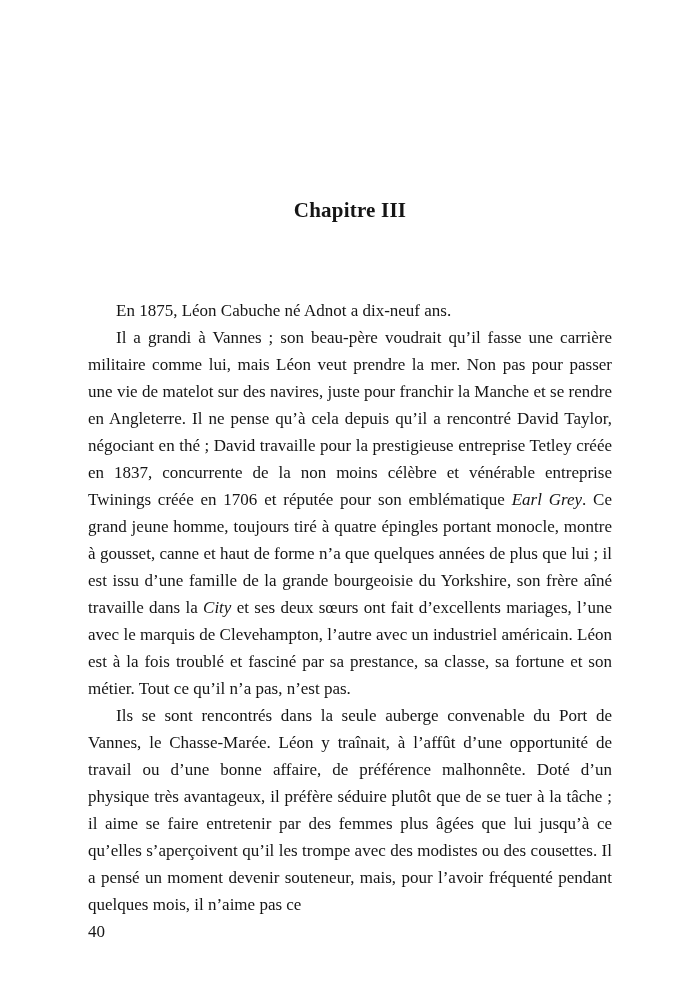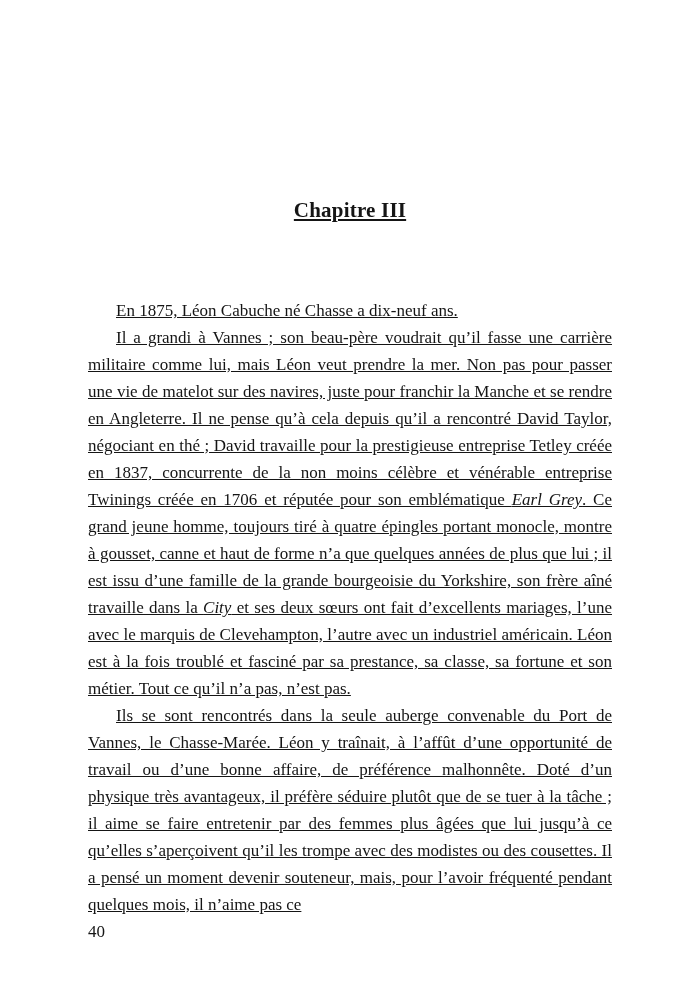--- a/index.html
+++ b/index.html
@@ -11,21 +11,20 @@
     position: relative;
     width: 700px;
     height: 992px;
     margin: 0 auto;
     background: #ffffff;
     box-sizing: border-box;
     padding: 0 88px;
     font-family: "Liberation Serif", serif;
     color: #151515;
     overflow: hidden;
-    text-decoration: underline;
   }
   .chapter-title {
     margin: 0;
     padding-top: 198px;
     font-size: 21px;
     font-weight: bold;
     text-align: center;
     letter-spacing: 0.2px;
   }
   .page-body {
@@ -50,21 +49,21 @@
 </style>
 </head>
 <body>
 
 <div class="page">
 
   <h1 class="chapter-title">Chapitre III</h1>
 
   <div class="page-body">
 
-    <p class="para"><span>En 1875, Léon Cabuche né Chasse a dix-neuf ans.</span></p>
+    <p class="para"><span>En 1875, Léon Cabuche né Adnot a dix-neuf ans.</span></p>
 
     <p class="para"><span>Il a grandi à Vannes&nbsp;; son beau-père voudrait qu’il fasse une carrière militaire comme lui, mais Léon veut prendre la mer. Non pas pour passer une vie de matelot sur des navires, juste pour franchir la Manche et se rendre en Angleterre. Il ne pense qu’à cela depuis qu’il a rencontré David Taylor, négociant en thé&nbsp;; David travaille pour la prestigieuse entreprise Tetley créée en 1837, concurrente de la non moins célèbre et vénérable entreprise Twinings créée en 1706 et réputée pour son emblématique </span><i>Earl Grey</i><span>. Ce grand jeune homme, toujours tiré à quatre épingles portant monocle, montre à gousset, canne et haut de forme n’a que quelques années de plus que lui&nbsp;; il est issu d’une famille de la grande bourgeoisie du Yorkshire, son frère aîné travaille dans la </span><i>City</i><span> et ses deux sœurs ont fait d’excellents mariages, l’une avec le marquis de Clevehampton, l’autre avec un industriel américain. Léon est à la fois troublé et fasciné par sa prestance, sa classe, sa fortune et son métier. Tout ce qu’il n’a pas, n’est pas.</span></p>
 
     <p class="para"><span>Ils se sont rencontrés dans la seule auberge convenable du Port de Vannes, le Chasse-Marée. Léon y traînait, à l’affût d’une opportunité de travail ou d’une bonne affaire, de préférence malhonnête. Doté d’un physique très avantageux, il préfère séduire plutôt que de se tuer à la tâche&nbsp;; il aime se faire entretenir par des femmes plus âgées que lui jusqu’à ce qu’elles s’aperçoivent qu’il les trompe avec des modistes ou des cousettes. Il a pensé un moment devenir souteneur, mais, pour l’avoir fréquenté pendant quelques mois, il n’aime pas ce</span></p>
 
   </div>
 
   <div class="page-number">40</div>
 
 </div>

